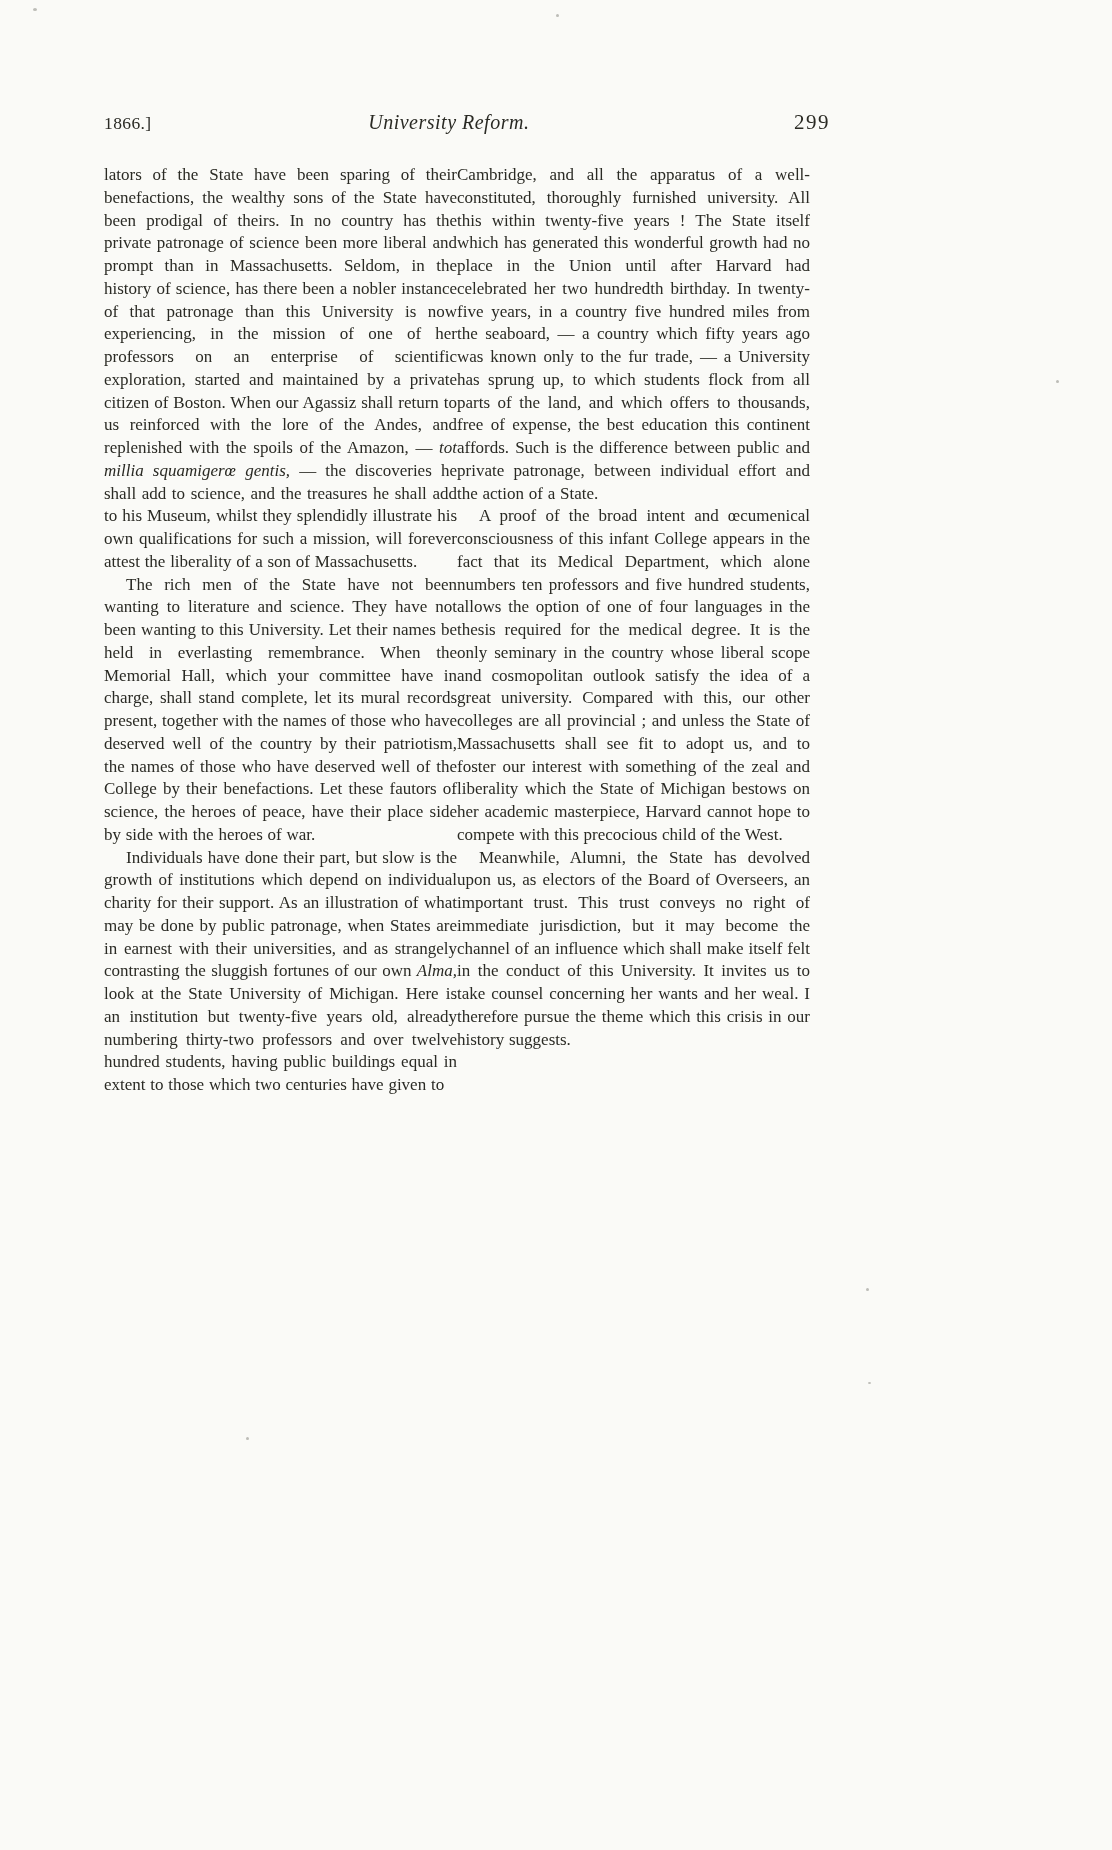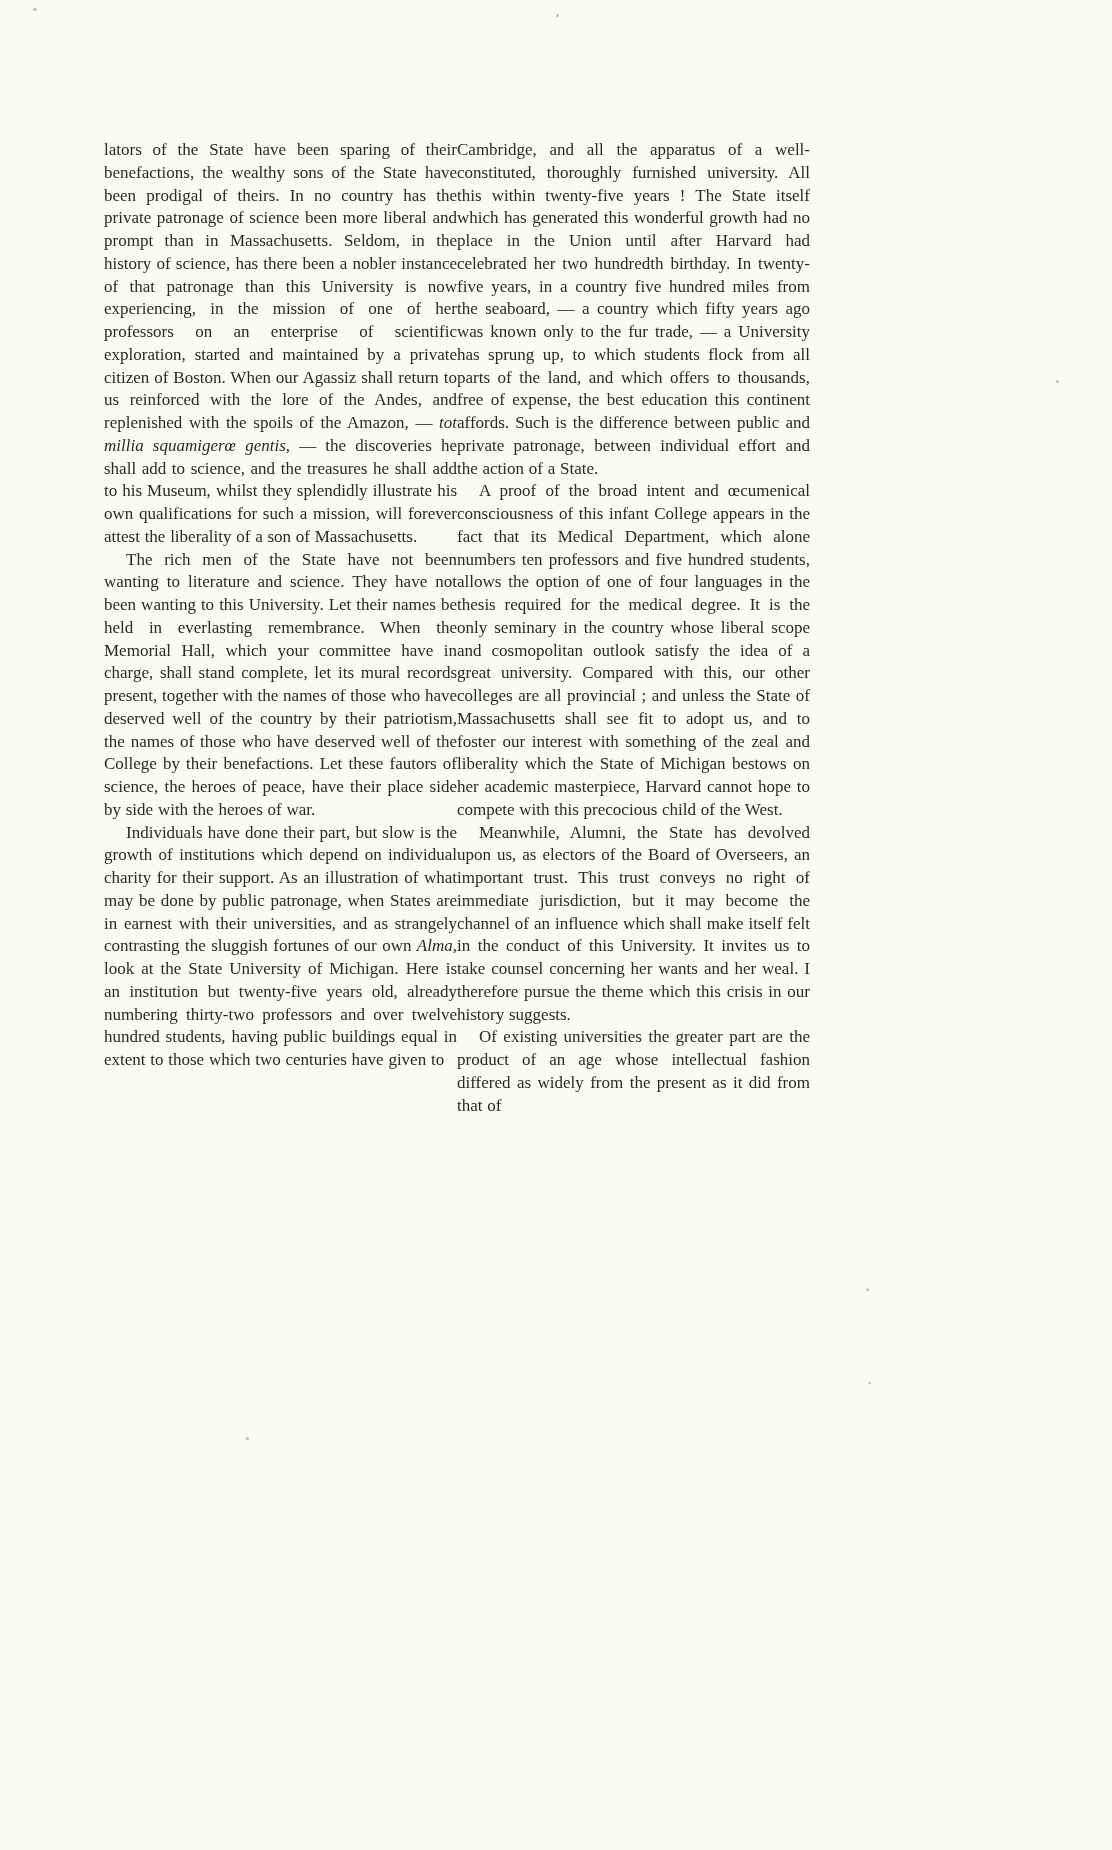--- a/index.html
+++ b/index.html
@@ -69,32 +69,36 @@
       background: #8b8b84;
       border-radius: 50%;
       opacity: 0.55;
     }
   </style>
 </head>
 <body>
 
 <div class="page">
 
+  <div class="page-header">
+    <span class="hdr-year">1866.]</span>
+    <span class="hdr-title">University Reform.</span>
+    <span class="hdr-page">299</span>
+  </div>
 
   <div class="columns">
     <div class="column">
         <p class="para"><span>lators of the State have been sparing of their benefactions, the wealthy sons of the State have been prodigal of theirs. In no country has the private patronage of science been more liberal and prompt than in Massachusetts. Seldom, in the history of science, has there been a nobler instance of that patronage than this University is now experiencing, in the mission of one of her professors on an enterprise of scientific exploration, started and maintained by a private citizen of Boston. When our Agassiz shall return to us reinforced with the lore of the Andes, and replenished with the spoils of the Amazon, — </span><span class="it">tot millia squamigerœ gentis,</span><span> — the discoveries he shall add to science, and the treasures he shall add to his Museum, whilst they splendidly illustrate his own qualifications for such a mission, will forever attest the liberality of a son of Massachusetts.</span></p>
         <p class="para indent"><span>The rich men of the State have not been wanting to literature and science. They have not been wanting to this University. Let their names be held in everlasting remembrance. When the Memorial Hall, which your committee have in charge, shall stand complete, let its mural records present, together with the names of those who have deserved well of the country by their patriotism, the names of those who have deserved well of the College by their benefactions. Let these fautors of science, the heroes of peace, have their place side by side with the heroes of war.</span></p>
         <p class="para indent"><span>Individuals have done their part, but slow is the growth of institutions which depend on individual charity for their support. As an illustration of what may be done by public patronage, when States are in earnest with their universities, and as strangely contrasting the sluggish fortunes of our own </span><span class="it">Alma,</span><span> look at the State University of Michigan. Here is an institution but twenty-five years old, already numbering thirty-two professors and over twelve hundred students, having public buildings equal in extent to those which two centuries have given to</span></p>
       </div>
     <div class="column">
         <p class="para"><span>Cambridge, and all the apparatus of a well-constituted, thoroughly furnished university. All this within twenty-five years ! The State itself which has generated this wonderful growth had no place in the Union until after Harvard had celebrated her two hundredth birthday. In twenty-five years, in a country five hundred miles from the seaboard, — a country which fifty years ago was known only to the fur trade, — a University has sprung up, to which students flock from all parts of the land, and which offers to thousands, free of expense, the best education this continent affords. Such is the difference between public and private patronage, between individual effort and the action of a State.</span></p>
         <p class="para indent"><span>A proof of the broad intent and œcumenical consciousness of this infant College appears in the fact that its Medical Department, which alone numbers ten professors and five hundred students, allows the option of one of four languages in the thesis required for the medical degree. It is the only seminary in the country whose liberal scope and cosmopolitan outlook satisfy the idea of a great university. Compared with this, our other colleges are all provincial ; and unless the State of Massachusetts shall see fit to adopt us, and to foster our interest with something of the zeal and liberality which the State of Michigan bestows on her academic masterpiece, Harvard cannot hope to compete with this precocious child of the West.</span></p>
         <p class="para indent"><span>Meanwhile, Alumni, the State has devolved upon us, as electors of the Board of Overseers, an important trust. This trust conveys no right of immediate jurisdiction, but it may become the channel of an influence which shall make itself felt in the conduct of this University. It invites us to take counsel concerning her wants and her weal. I therefore pursue the theme which this crisis in our history suggests.</span></p>
-        <p class="para indent"><span>Of existing universities the greater part are the product of an age whose intellectual fashion differed as widely from the present as it did from that of</span></p>
       </div>
   </div>
 
 </div>
 
 <div class="speck" style="left:33px; top:8px; width:4px; height:3px;"></div>
 <div class="speck" style="left:556px; top:14px; width:3px; height:3px;"></div>
 <div class="speck" style="left:1056px; top:380px; width:3px; height:3px;"></div>
 <div class="speck" style="left:866px; top:1288px; width:3px; height:3px;"></div>
 <div class="speck" style="left:246px; top:1437px; width:3px; height:3px;"></div>

